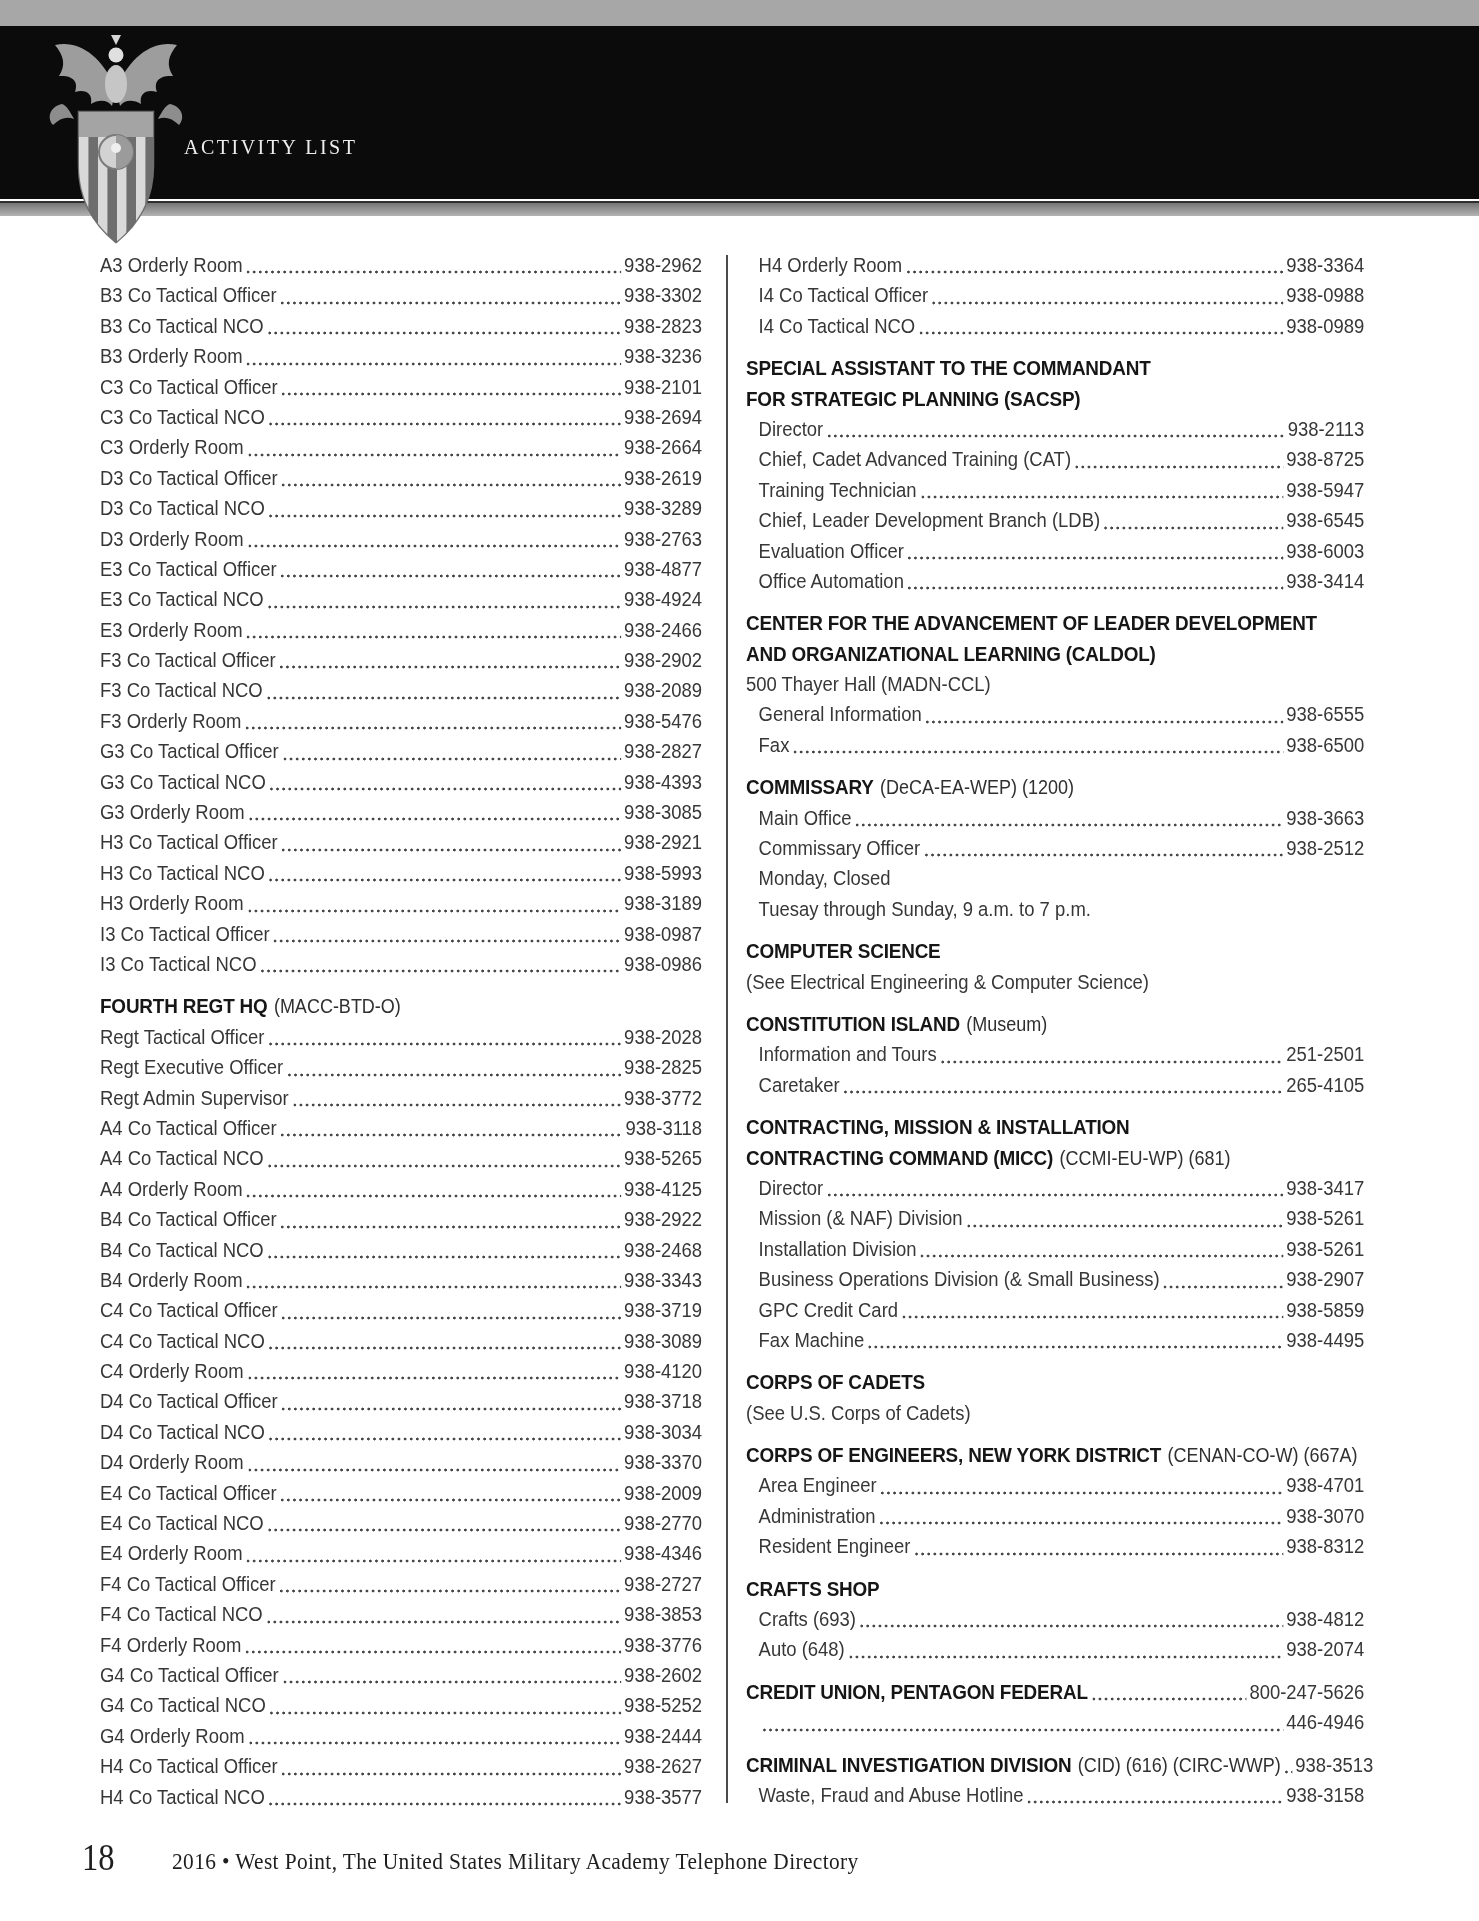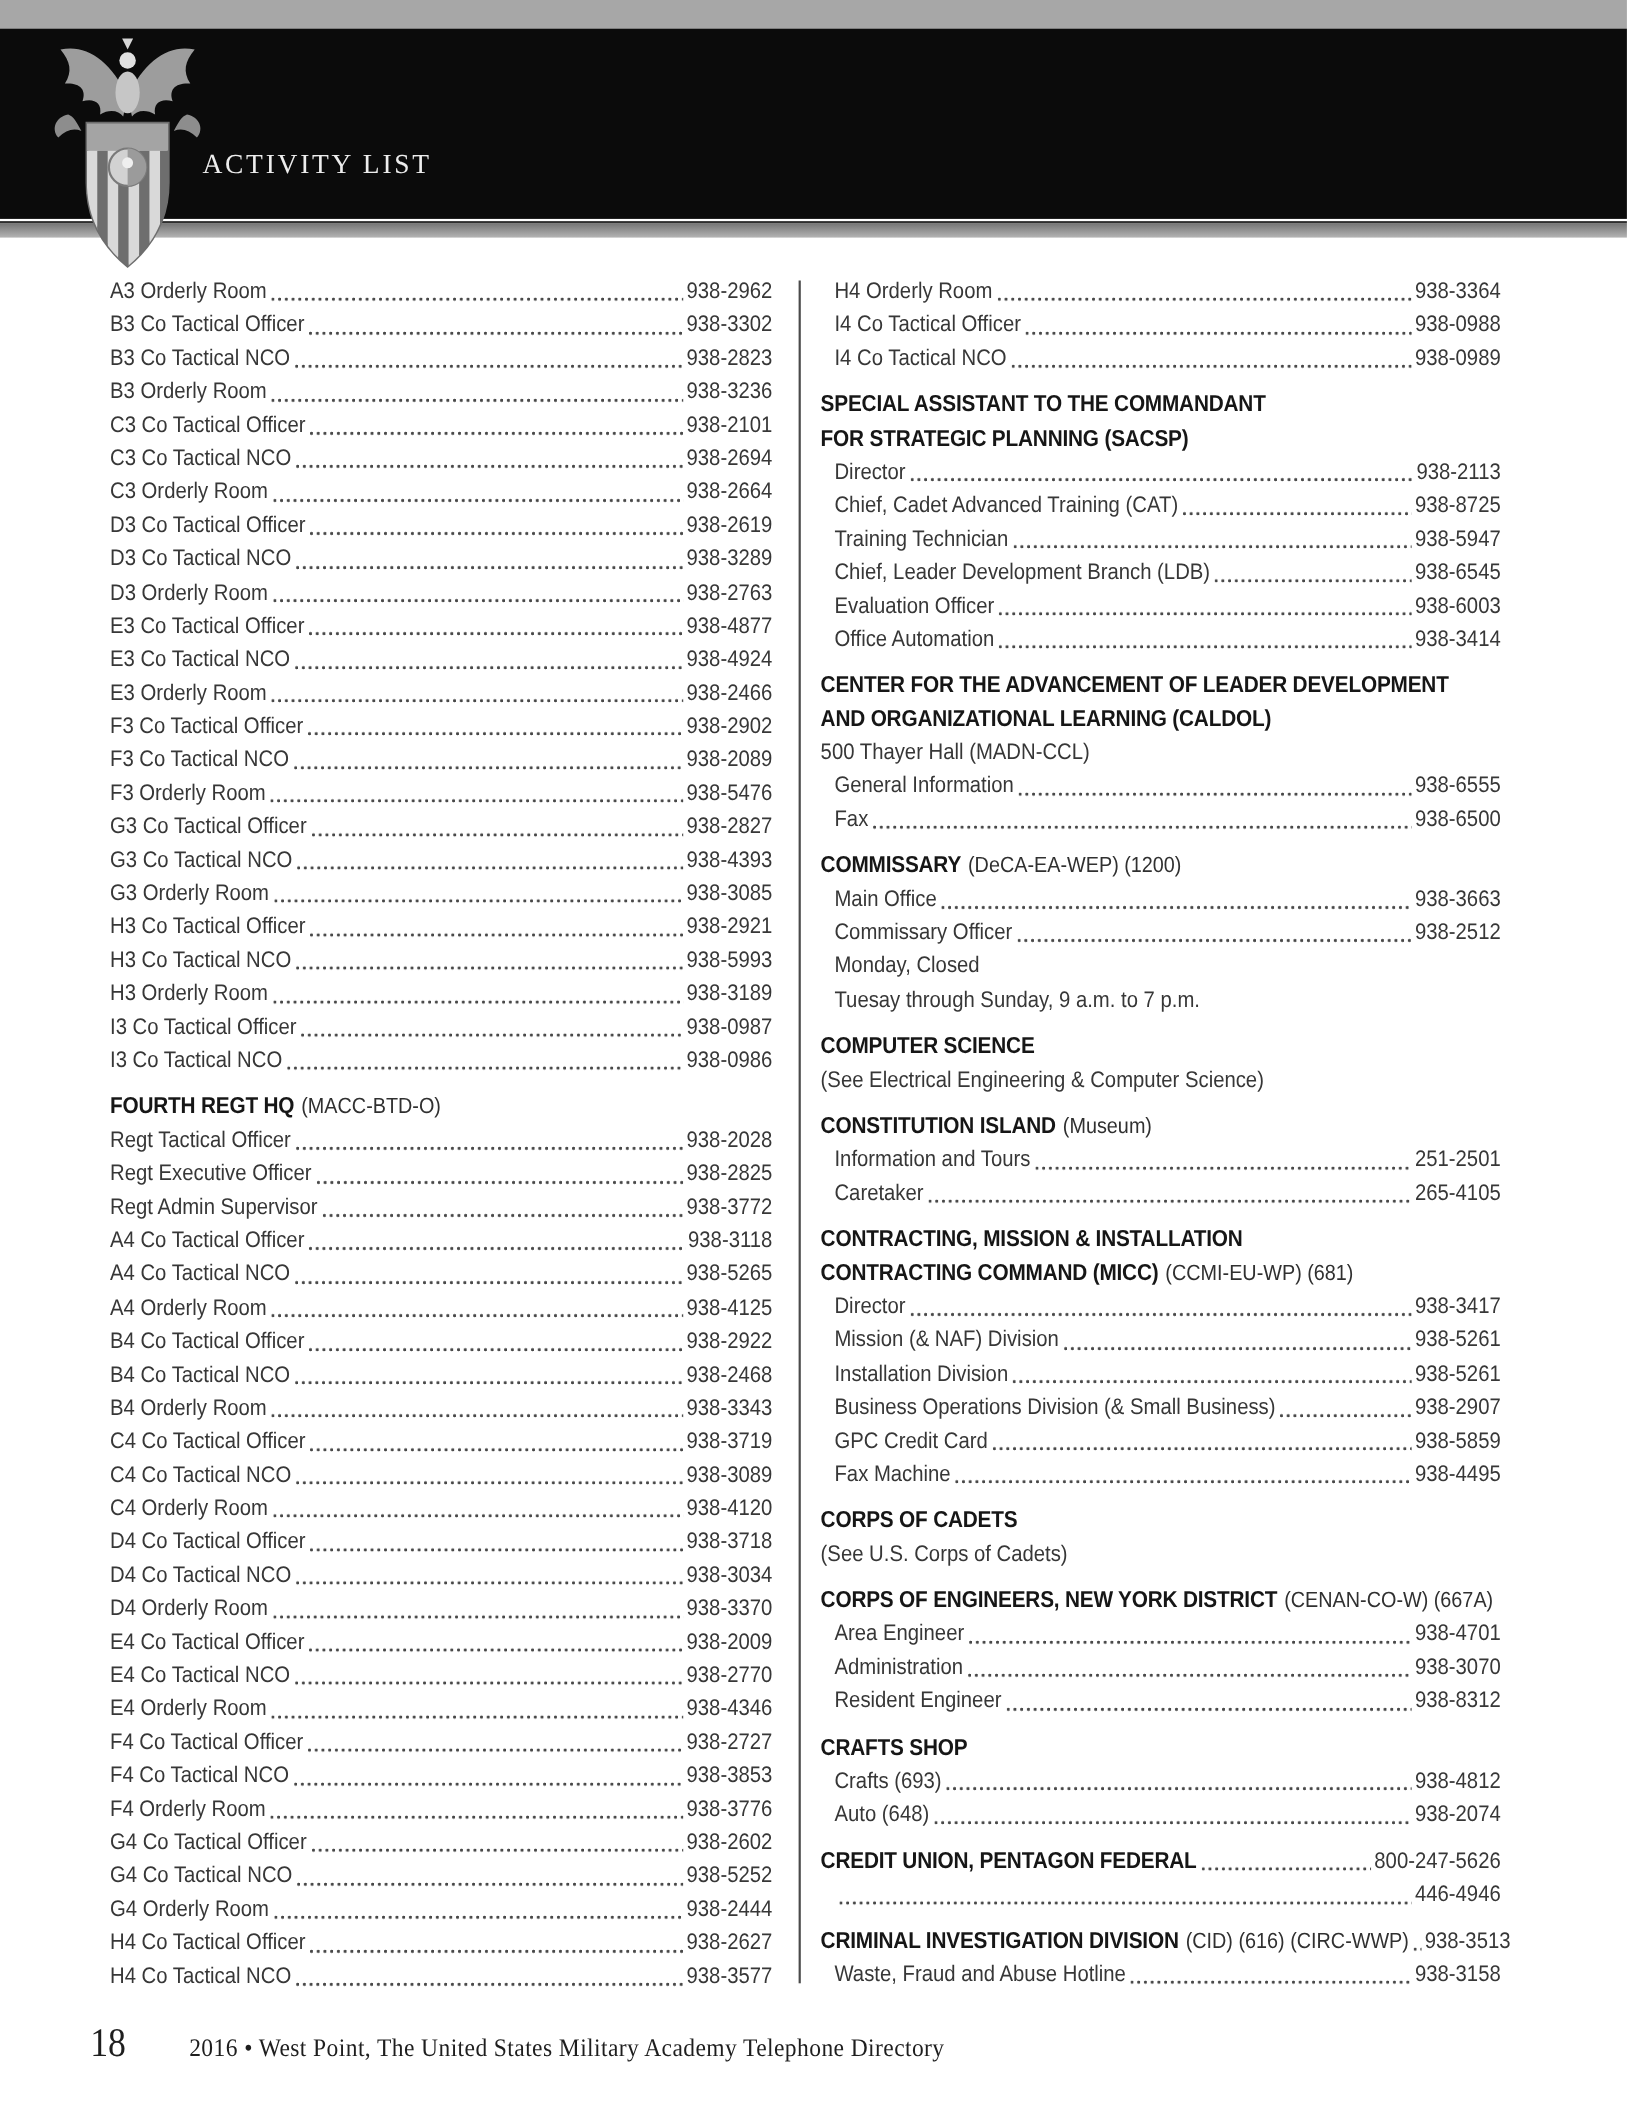--- a/index.html
+++ b/index.html
@@ -8,21 +8,21 @@
     font-family:"Liberation Sans",sans-serif;overflow:hidden;
   }
   .top-strip{position:absolute;top:0;left:0;width:1479px;height:26px;background:#a7a7a7;}
   .header-band{position:absolute;top:26px;left:0;width:1479px;height:173px;background:#0b0b0b;}
   .gray-strip{
     position:absolute;top:201px;left:0;width:1479px;height:13px;
     background:linear-gradient(#757575,#b4b4b4);border-top:2px solid #2e2e2e;
   }
   .header-title{
     position:absolute;left:184px;top:136px;color:#ededed;
-    font-family:"Liberation Serif",serif;font-size:25px;letter-spacing:2.5px;
+    font-family:"Liberation Serif",serif;font-size:20px;letter-spacing:2.5px;
     font-weight:400;white-space:nowrap;z-index:4;
   }
   .crest{position:absolute;left:40px;top:24px;width:152px;height:226px;z-index:5;}
 
   .divider{position:absolute;left:726px;top:255px;width:2px;height:1548px;background:#4b4b4b;}
 
   .col{position:absolute;top:250px;transform:scaleX(0.90);transform-origin:0 0;}
   .col-left{left:100px;width:669px;}
   .col-right{left:746px;width:687px;}
 

